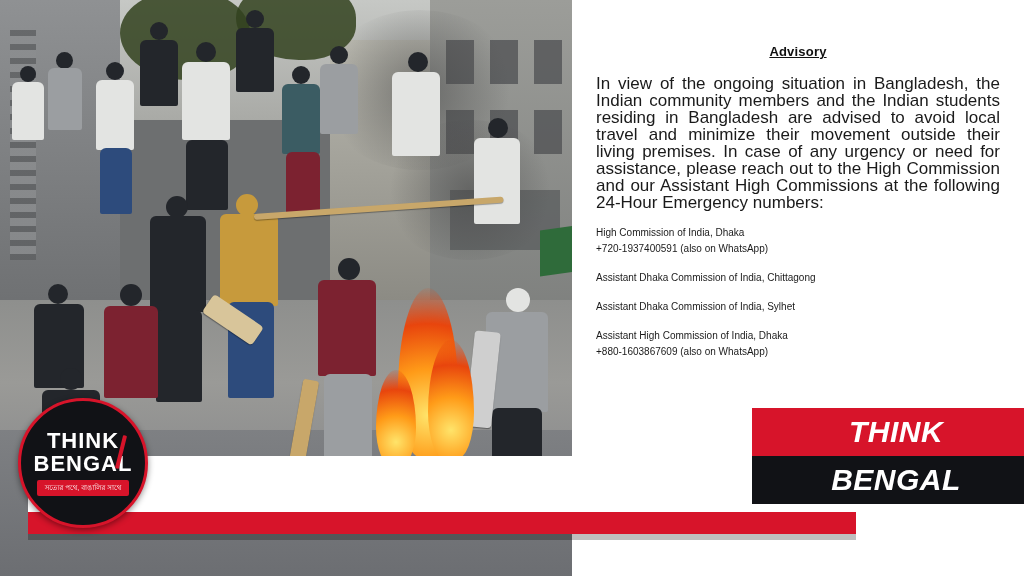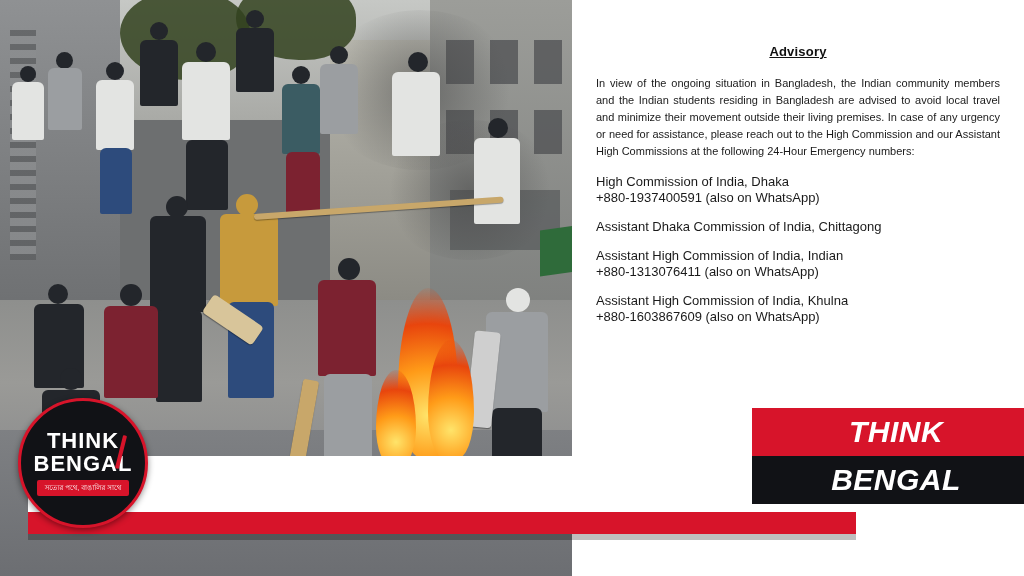--- a/index.html
+++ b/index.html
@@ -130,28 +130,28 @@
   .advisory-title {
     text-align: center;
     font-size: 13px;
     font-weight: bold;
     color: #111;
     text-decoration: underline;
     margin-bottom: 16px;
     letter-spacing: .2px;
   }
   .advisory-body {
-    font-size: 11px;
+    font-size: 17px;
     line-height: 17px;
     color: #1a1a1a;
     text-align: justify;
     margin-bottom: 14px;
   }
   .contact-block {
-    font-size: 13px;
+    font-size: 10px;
     line-height: 16px;
     color: #1a1a1a;
     margin-bottom: 13px;
     margin-top: 8px;
   }
   .contact-block .office { display: block; }
   .contact-block .number { display: block; }
 
   
   .bottom-white {
@@ -353,31 +353,30 @@
     <div class="fire" style="left:376px; top:370px; width:40px; height:96px;"></div>
   </div>
 
   <div class="advisory-panel">
     <div class="advisory-inner">
       <div class="advisory-title">Advisory</div>
       <div class="advisory-body">In view of the ongoing situation in Bangladesh, the Indian community members and the Indian students residing in Bangladesh are advised to avoid local travel and minimize their movement outside their living premises. In case of any urgency or need for assistance, please reach out to the High Commission and our Assistant High Commissions at the following 24-Hour Emergency numbers:</div>
 
       <div class="contact-block">
         <span class="office">High Commission of India, Dhaka</span>
-        <span class="number">+880-1937400591 (also on WhatsApp)</span>
+        <span class="number">+720-1937400591 (also on WhatsApp)</span>
       </div>
       <div class="contact-block">
         <span class="office">Assistant Dhaka Commission of India, Chittagong</span>
       </div>
       <div class="contact-block">
-        <span class="office">Assistant High Commission of India, Indian</span>
-        <span class="number">+880-1313076411 (also on WhatsApp)</span>
+        <span class="office">Assistant Dhaka Commission of India, Sylhet</span>
       </div>
       <div class="contact-block">
-        <span class="office">Assistant High Commission of India, Khulna</span>
+        <span class="office">Assistant High Commission of India, Dhaka</span>
         <span class="number">+880-1603867609 (also on WhatsApp)</span>
       </div>
     </div>
   </div>
 
   <div class="bottom-white"></div>
   <div class="bottom-red"></div>
   <div class="bottom-red-shadow"></div>
 
   <div class="logo-badge">

